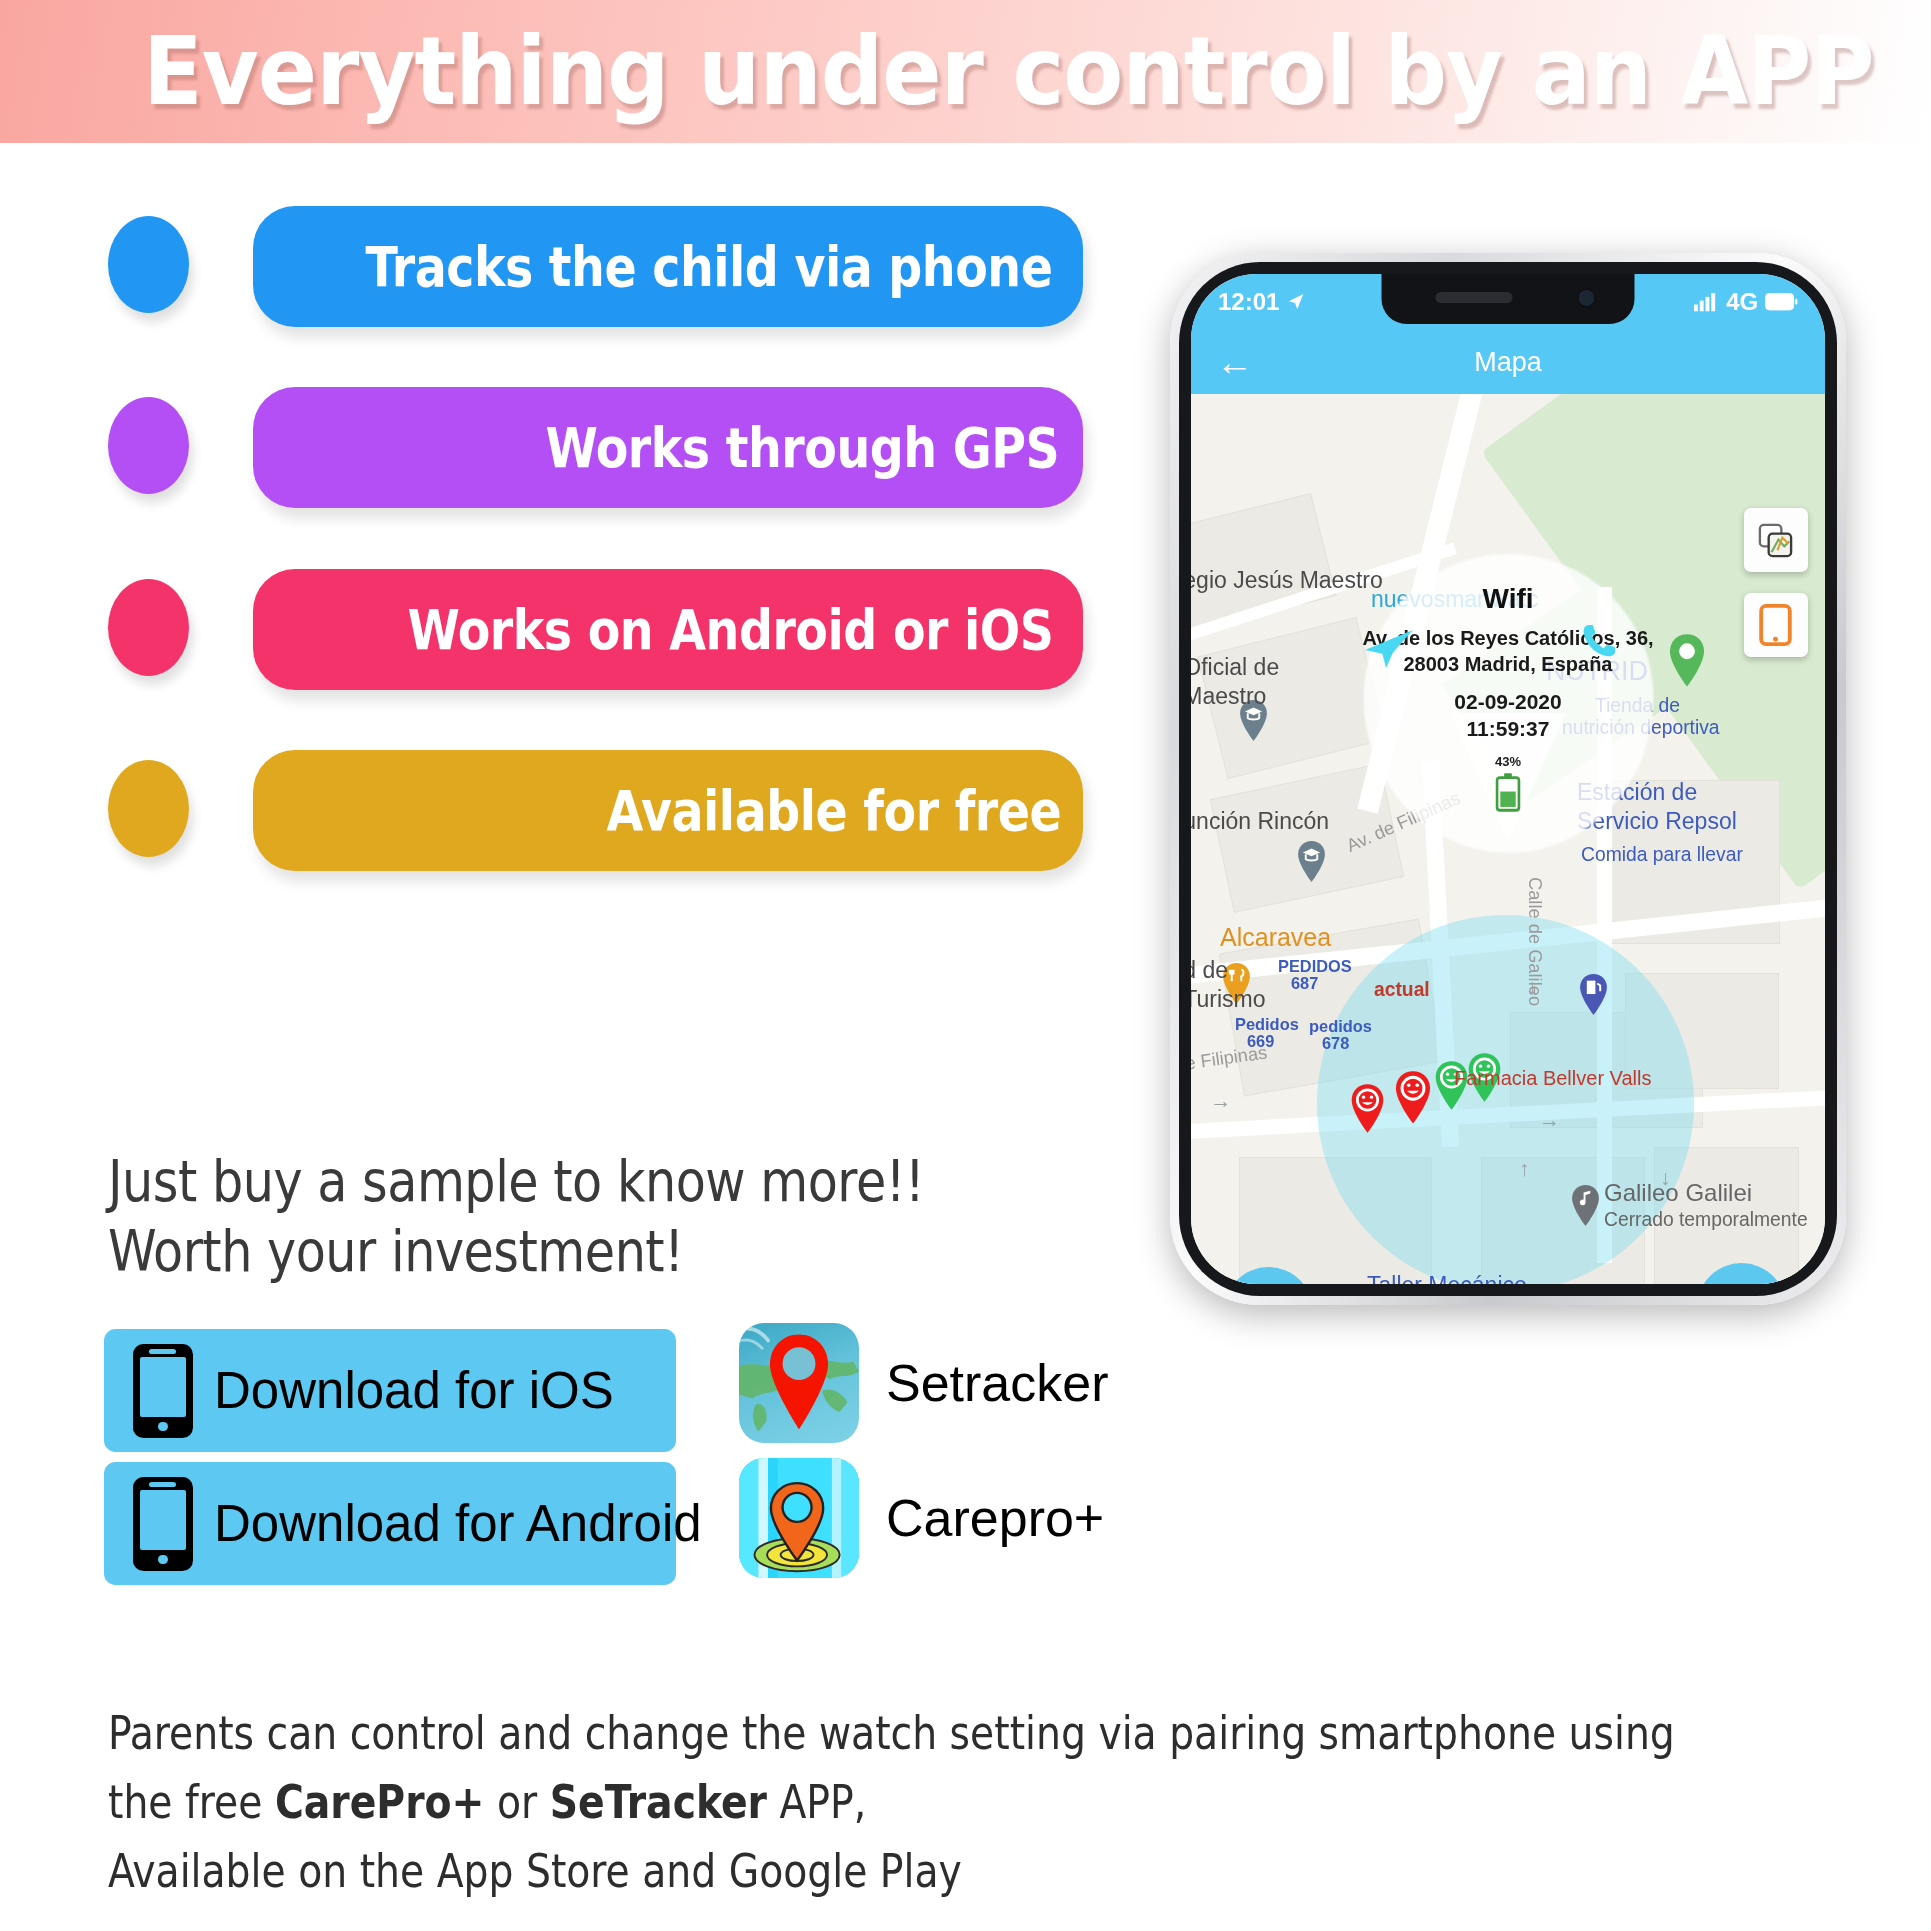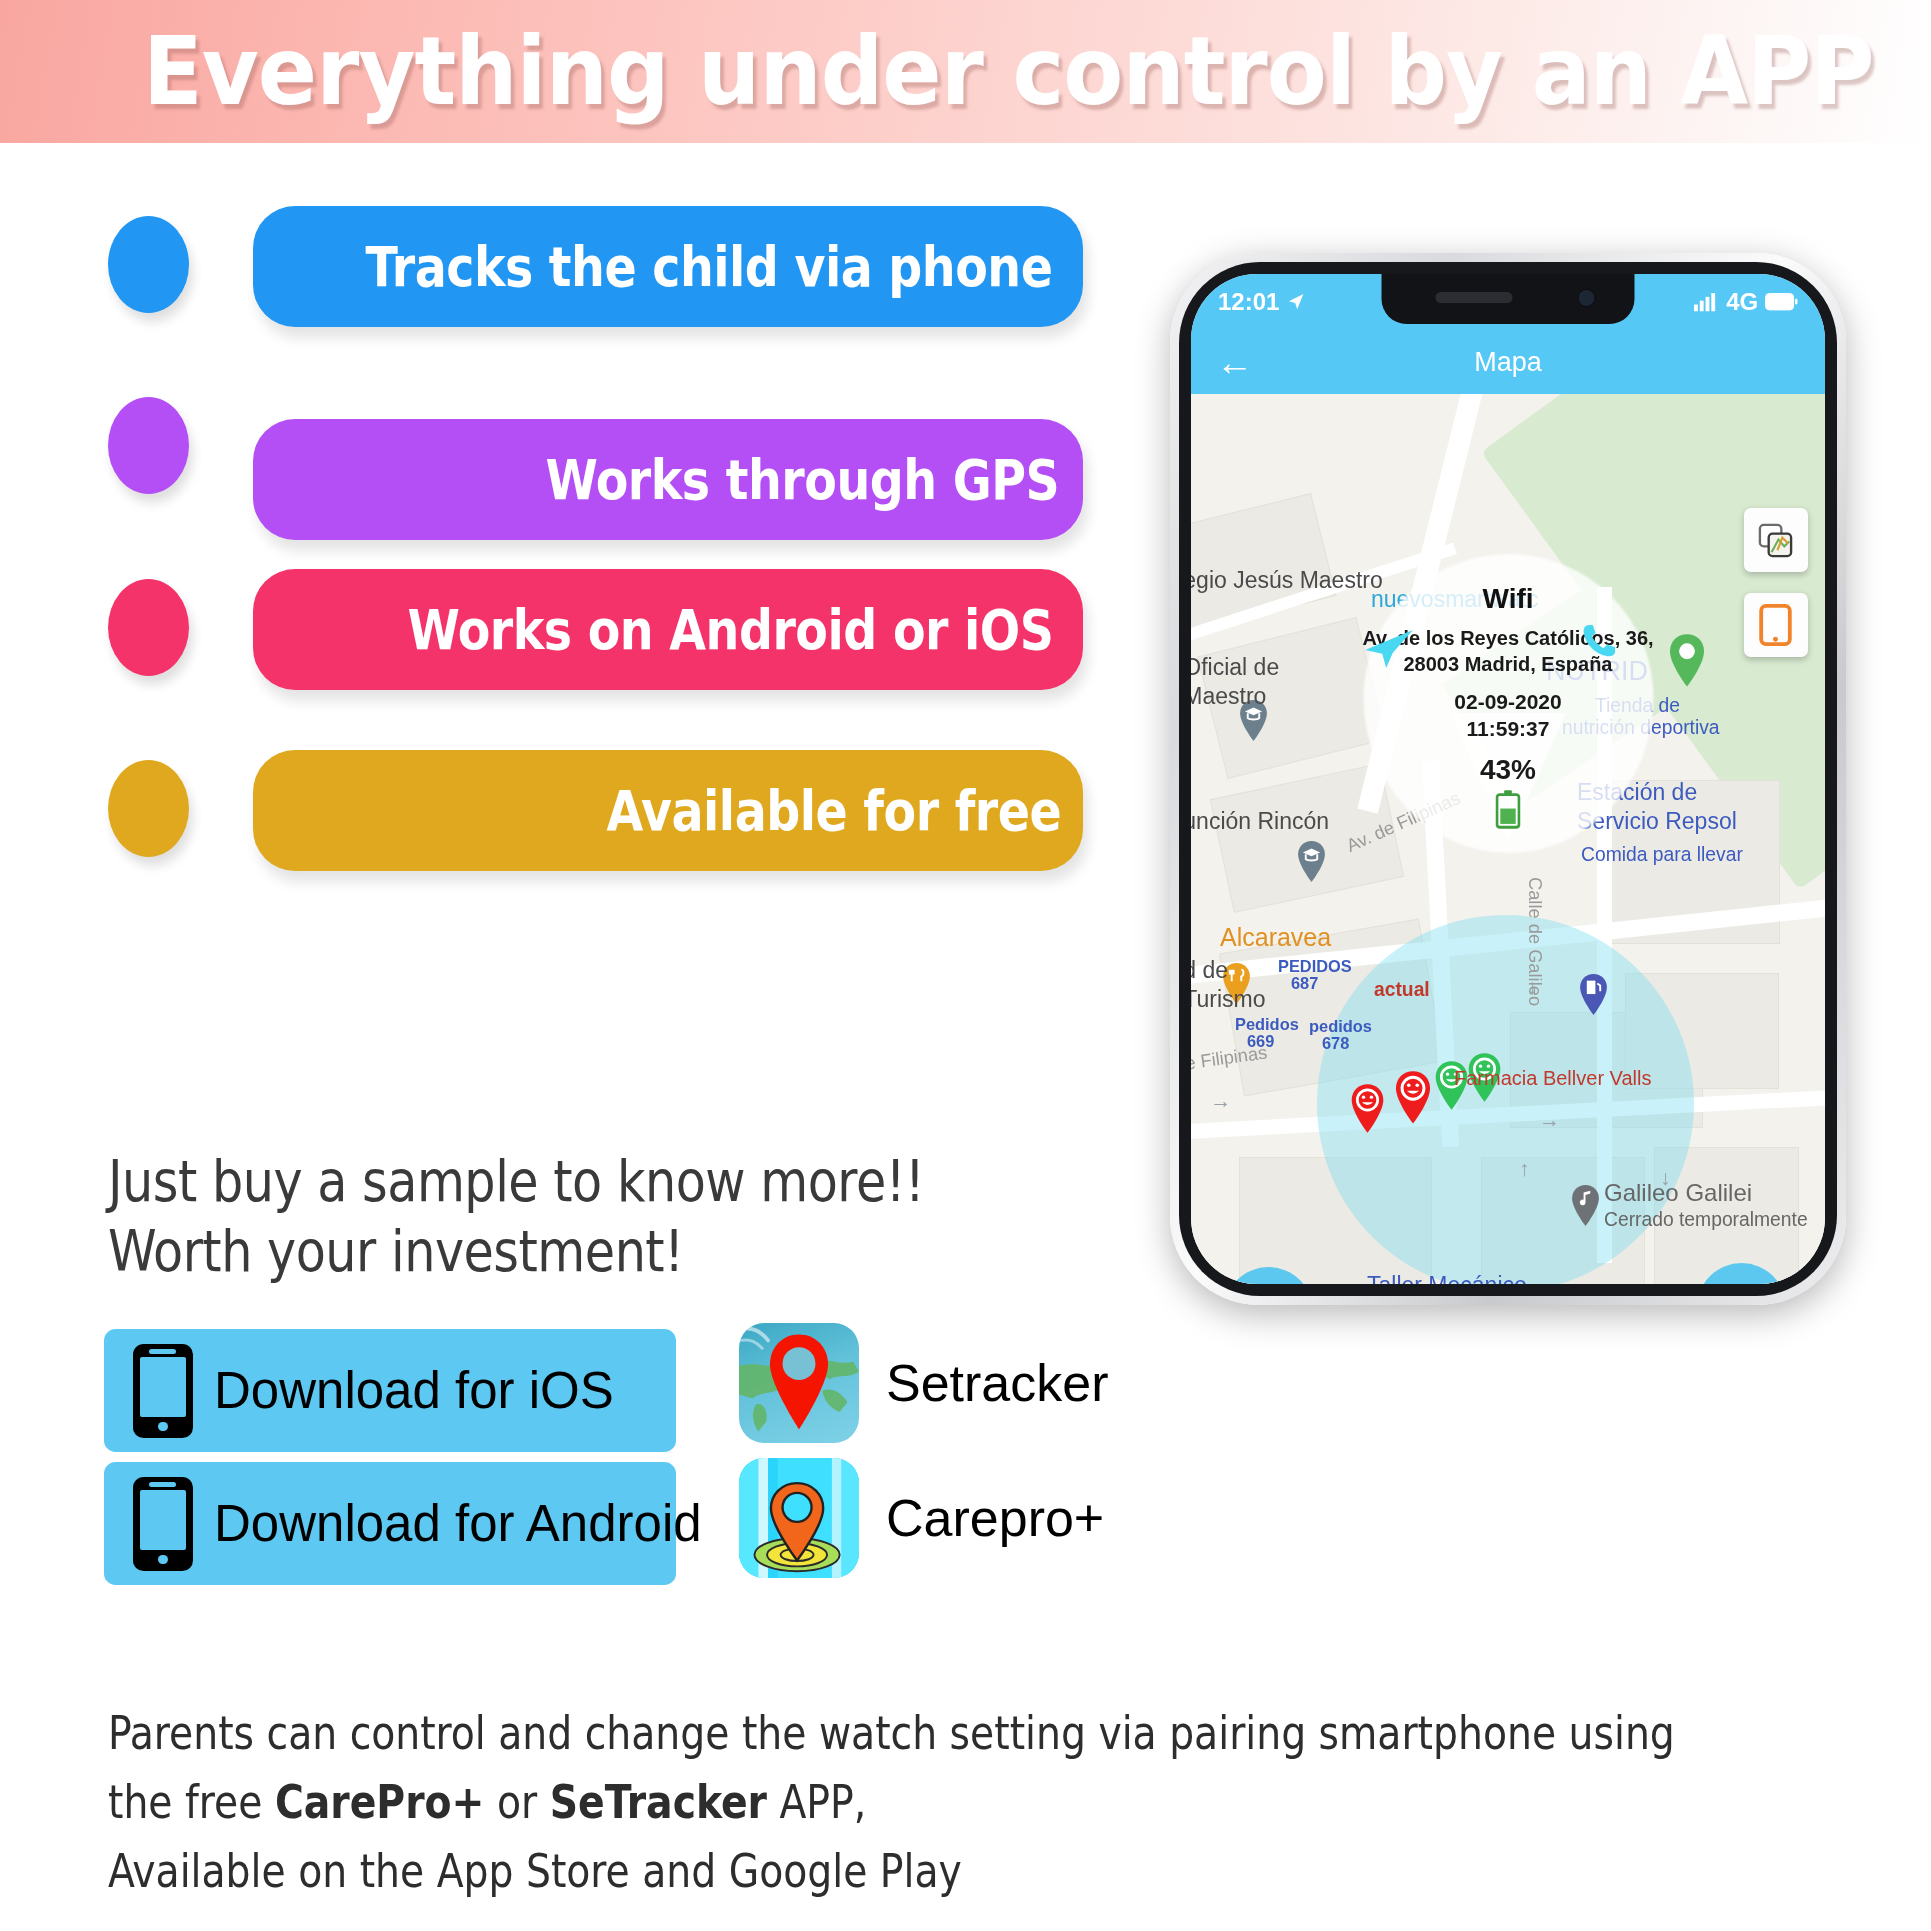--- a/index.html
+++ b/index.html
@@ -322,21 +322,21 @@
     font-size: 20px; font-weight: bold; color: #1a1a1a;
     line-height: 26px; margin-top: 9.7px;
   }
   .info-date {
     font-family: "Liberation Sans", sans-serif;
     font-size: 21px; font-weight: bold; color: #1a1a1a;
     line-height: 27px; margin-top: 11.6px;
   }
   .info-batt {
     font-family: "Liberation Sans", sans-serif;
-    font-size: 28px; font-weight: bold; color: #1a1a1a;
+    font-size: 13px; font-weight: bold; color: #1a1a1a;
     margin-top: 11.6px;
   }
   .batt-icon { margin-top: 3.9px; }
 
   .locpin-big {
     position: absolute;
     left: 50%; transform: translateX(-50%);
     top: 319px;
     width: 0; height: 0;
     border-left: 58px solid transparent;
@@ -367,21 +367,21 @@
 
   <div class="feature-row" style="top:63px;">
     <div class="feature-dot" style="background:#2196f3;"></div>
     <div class="feature-pill" style="background:#2196f3;">
       <span class="feature-label">Tracks the child via phone</span>
     </div>
   </div>
 
   <div class="feature-row" style="top:244px;">
     <div class="feature-dot" style="background:#b44ef5;"></div>
-    <div class="feature-pill" style="background:#b44ef5;margin-top:32px;">
+    <div class="feature-pill" style="background:#b44ef5;">
       <span class="feature-label">Works through GPS</span>
     </div>
   </div>
 
   <div class="feature-row" style="top:426px;">
     <div class="feature-dot" style="background:#f5336b;"></div>
     <div class="feature-pill" style="background:#f5336b;">
       <span class="feature-label">Works on Android or iOS</span>
     </div>
   </div>

